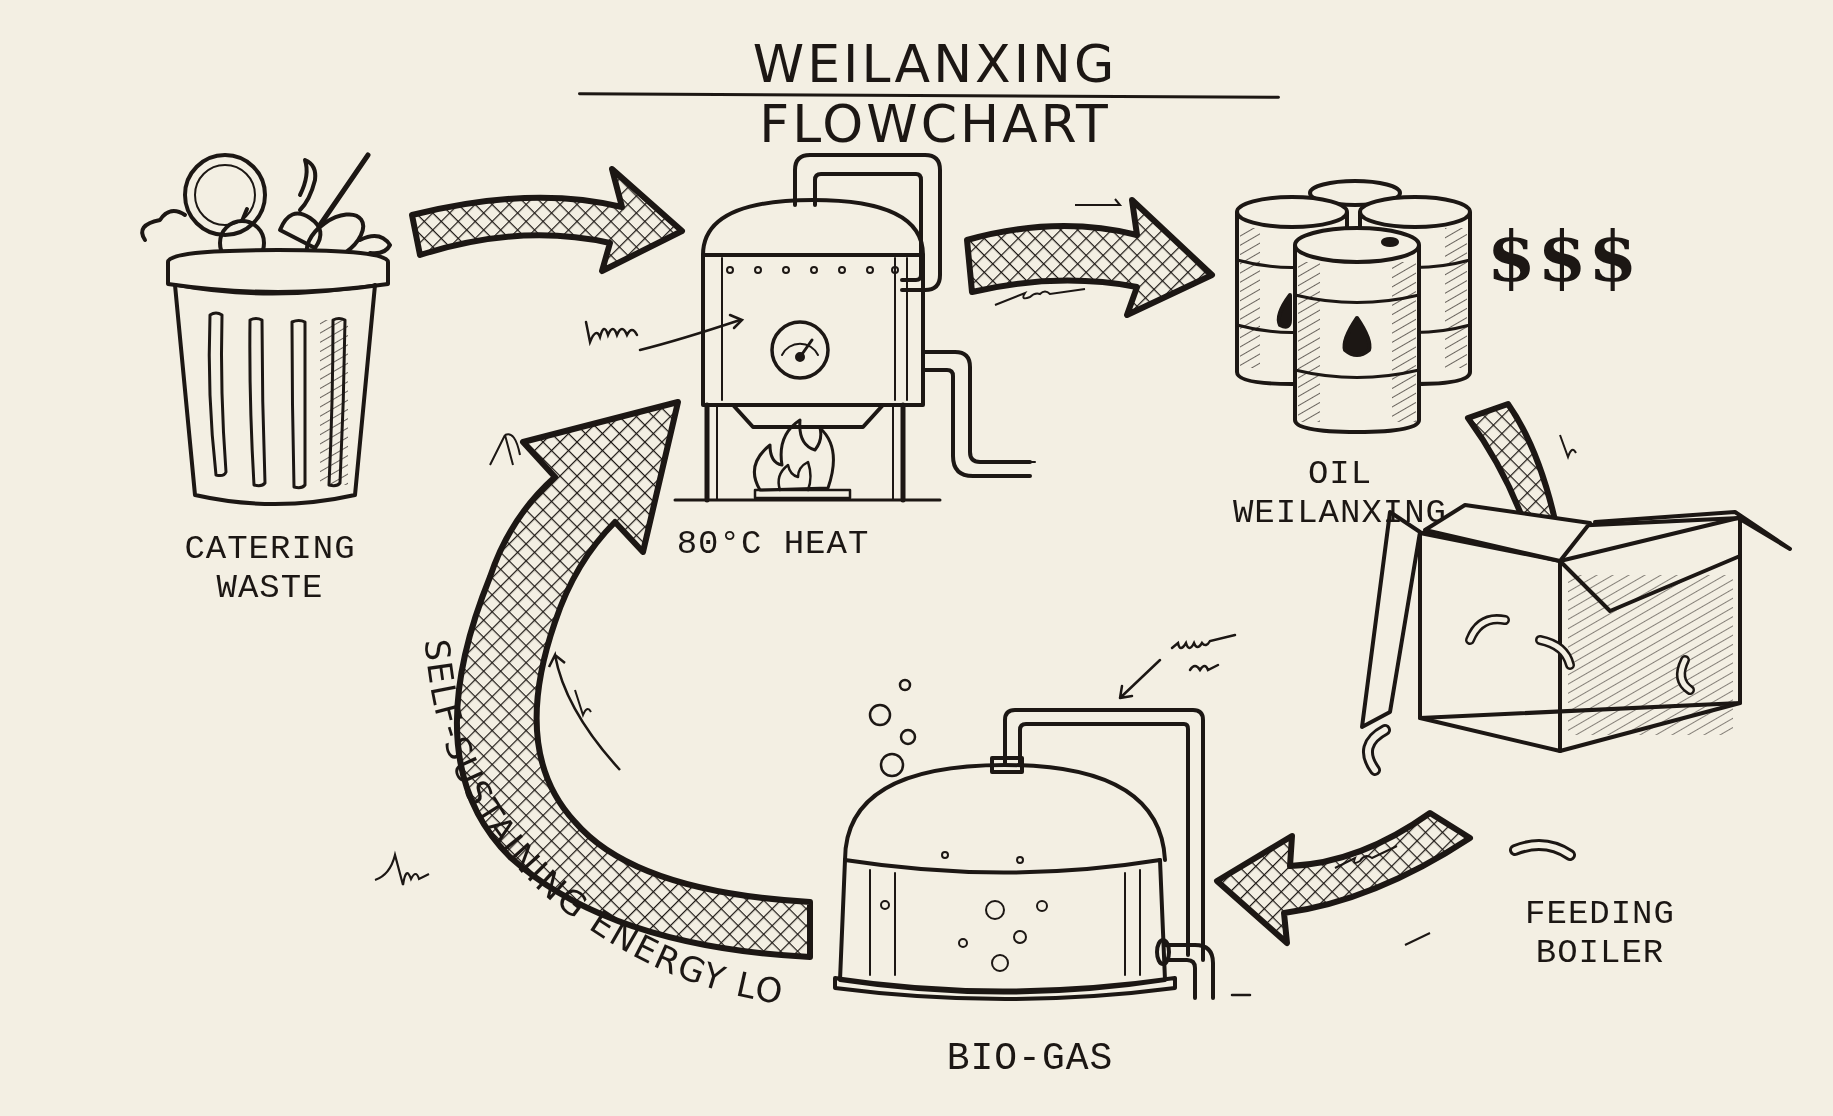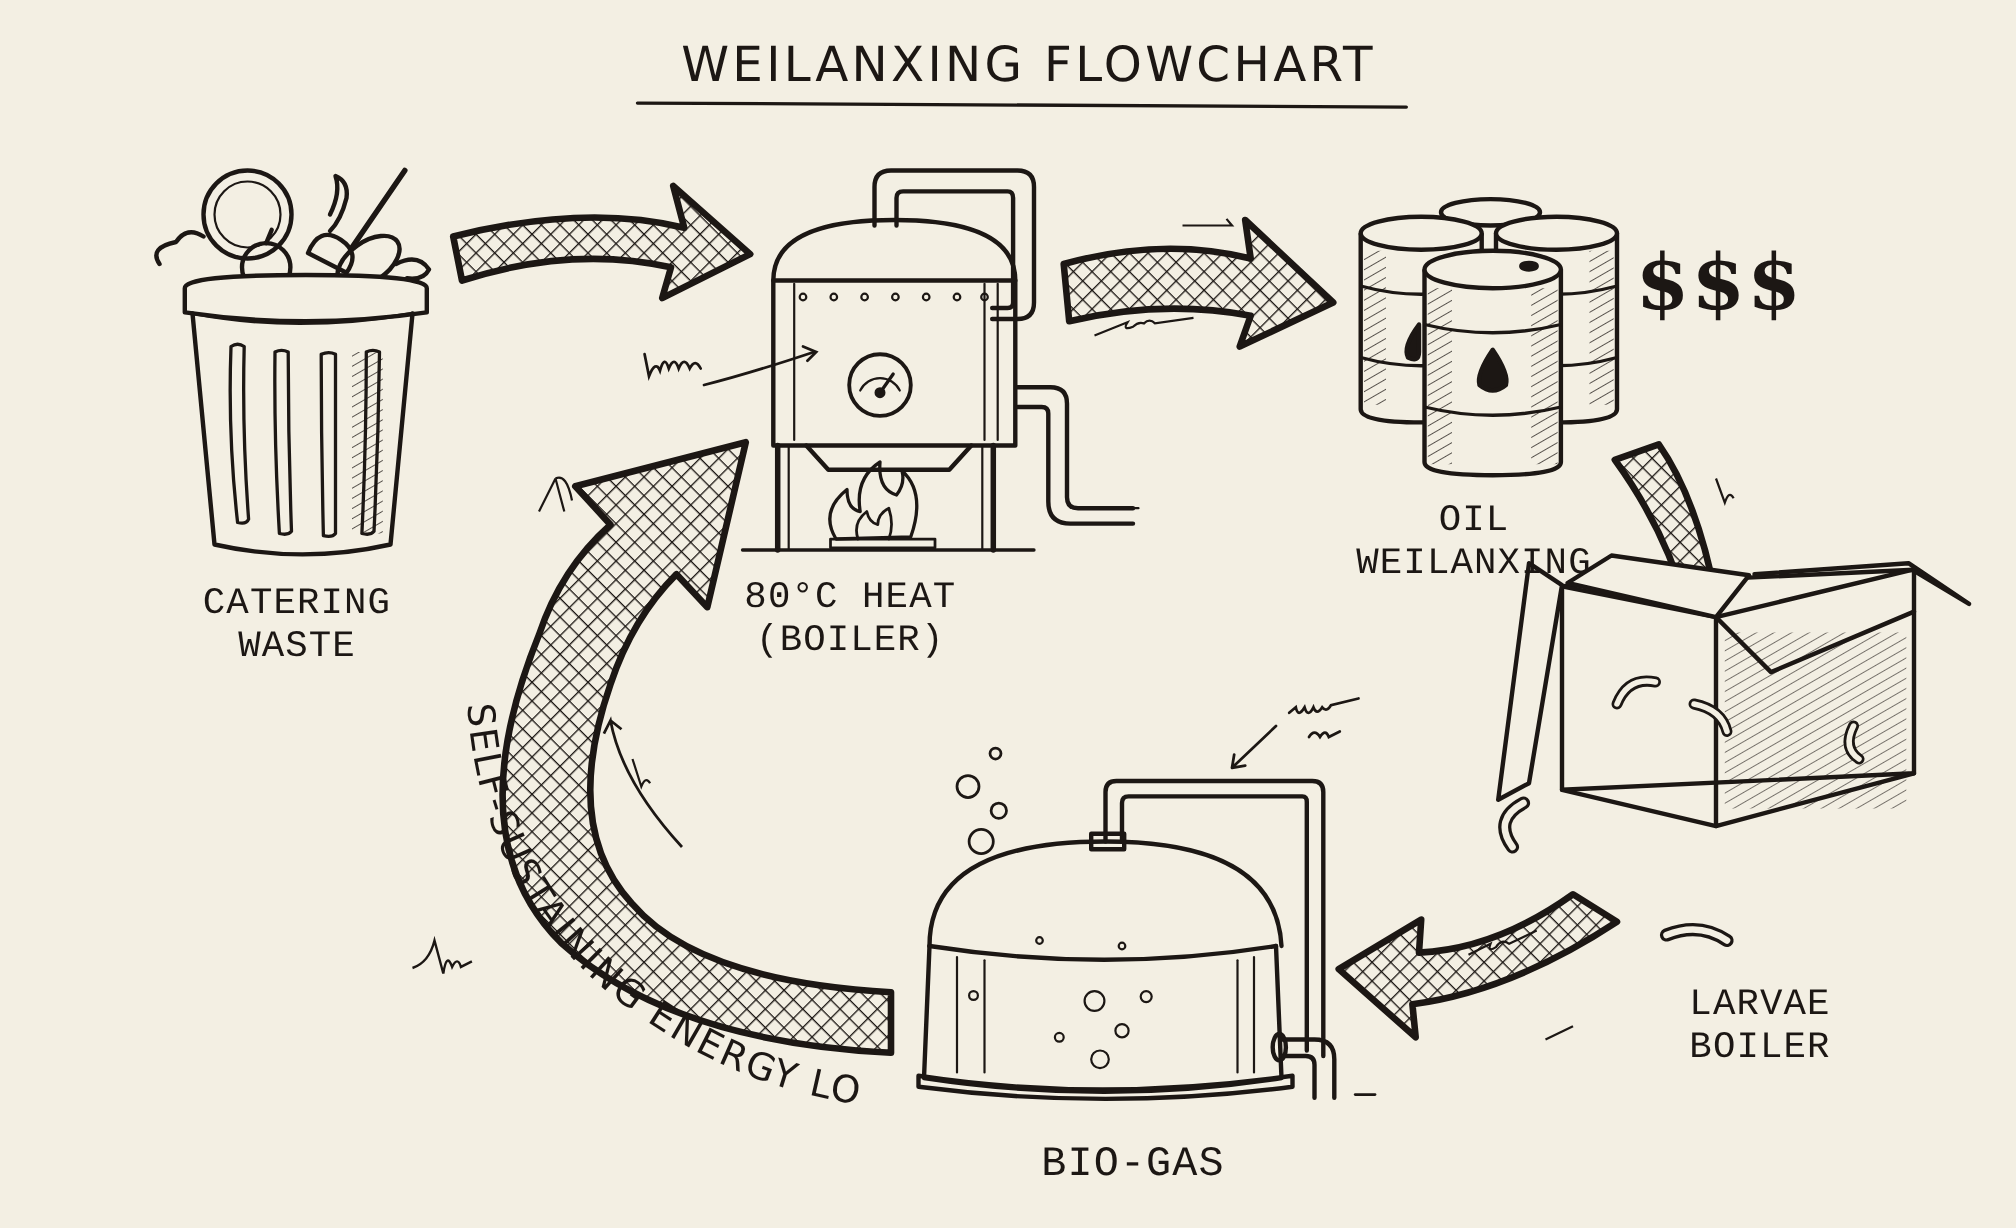--- a/index.html
+++ b/index.html
@@ -10,21 +10,21 @@
     position:relative;
   }
   .canvas { position:absolute; left:0; top:0; width:1833px; height:1116px; }
   .label {
     position:absolute; color:#1c1714; text-align:center;
     font-family:"DejaVu Sans", sans-serif; font-weight:400;
     letter-spacing:1px; line-height:1.15;
   }
   .title {
     position:absolute; left:585px; top:34px; width:700px; text-align:center;
-    font-size:44px; letter-spacing:3px; color:#1c1714;
+    font-size:52px; letter-spacing:3px; color:#1c1714;
     font-family:"DejaVu Sans", sans-serif; font-weight:400;
   }
   .title-underline {
     position:absolute; left:578px; top:94px; width:702px; height:3px;
     background:#1c1714; border-radius:2px; transform:rotate(0.3deg);
   }
   .dollars {
     position:absolute; left:1487px; top:215px; font-size:70px; font-weight:700;
     color:#1c1714; letter-spacing:2px; font-family:"DejaVu Serif", serif;
   }
@@ -266,31 +266,30 @@
     </text>
   </svg>
 
   <div class="label stage-label" style="left:140px; top:530px; width:260px;">
     <div>CATERING</div>
     <div>WASTE</div>
   </div>
 
   <div class="label stage-label" style="left:628px; top:525px; width:290px;">
     <div>80°C HEAT</div>
-    <div>(BOILER)</div>
   </div>
 
   <div class="label stage-label" style="left:1215px; top:455px; width:250px;">
     <div>OIL</div>
     <div>WEILANXING</div>
   </div>
   <div class="dollars">$$$</div>
 
   <div class="label stage-label" style="left:1480px; top:895px; width:240px;">
-    <div>LARVAE</div>
+    <div>FEEDING</div>
     <div>BOILER</div>
   </div>
 
   <div class="label stage-label" style="left:900px; top:1037px; width:260px; font-size:38px;">
     <div>BIO-GAS</div>
   </div>
 
 </div>
 
 </body></html>

